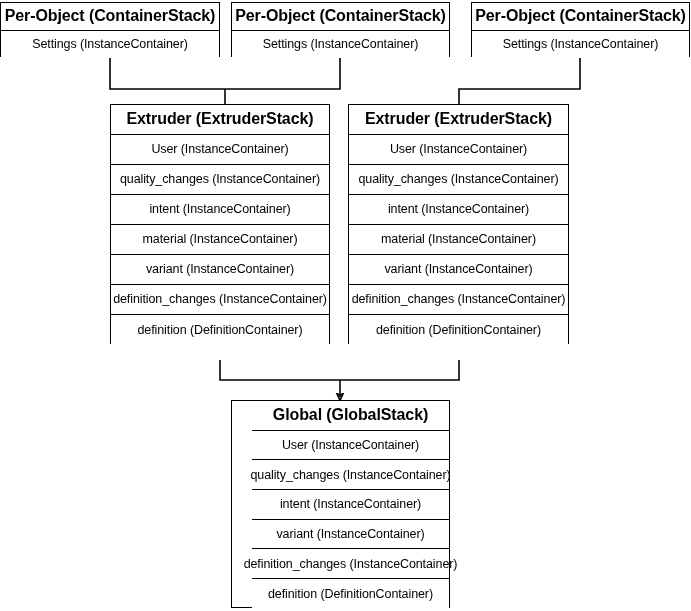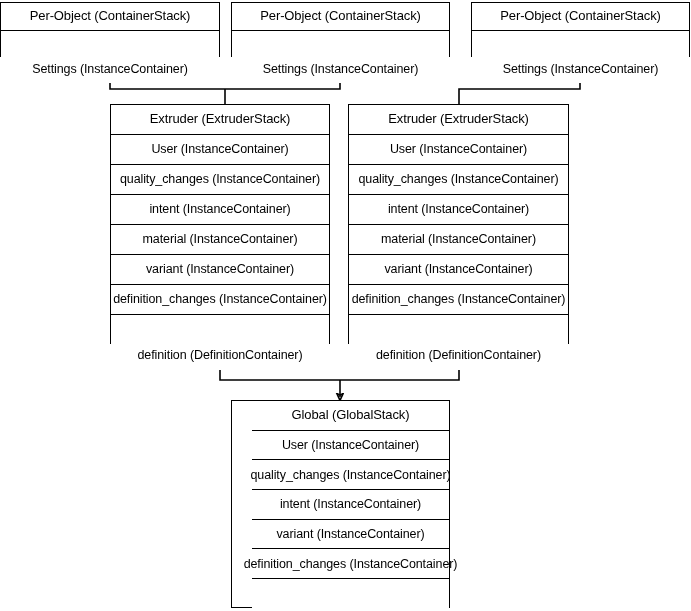--- a/index.html
+++ b/index.html
@@ -22,22 +22,22 @@
   }
   .cell{
     box-sizing:border-box;width:100%;
     display:flex;align-items:center;justify-content:center;
     text-align:center;line-height:1.15;
     padding:0 4px;
     border-bottom:1.6px solid #000000;
     background:#ffffff;
     white-space:nowrap;
   }
-  .cell:last-child{border-bottom:none;margin-top:25px;}
-  .cell.head{font-weight:normal;font-size:13px;letter-spacing:-0.1px;}
+  .cell:last-child{border-bottom:none;}
+  .cell.head{font-weight:bold;font-size:16px;letter-spacing:-0.1px;}
   .cell.row{font-weight:normal;font-size:12.5px;letter-spacing:-0.1px;}
 
   
   .stack.perobj{top:2px;height:55px;}
   .stack.perobj .cell.head{height:28px;}
   .stack.perobj .cell.row{height:27px;}
   #perobj-1{left:0px;width:220px;}
   #perobj-2{left:231px;width:219px;}
   #perobj-3{left:471px;width:219px;}
 

